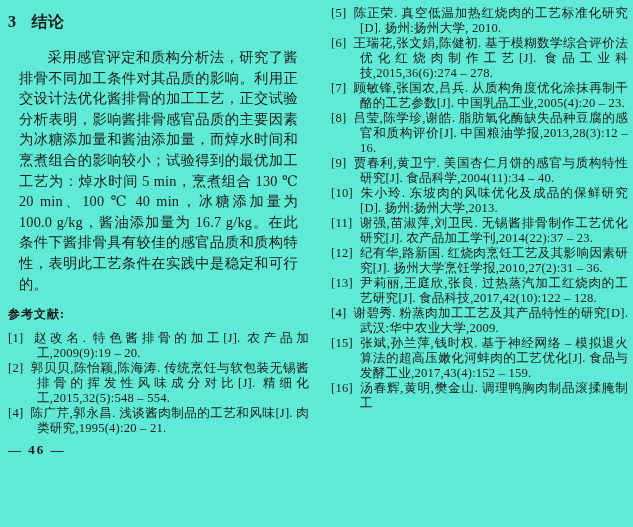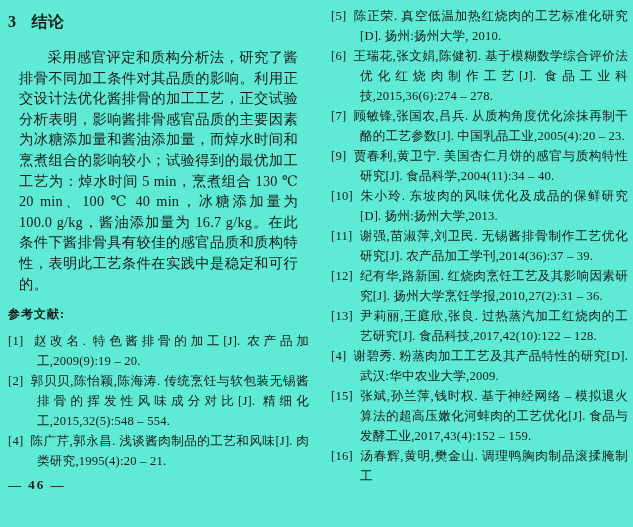--- a/index.html
+++ b/index.html
@@ -50,21 +50,21 @@
     letter-spacing: 0.2px;
   }
   .refs-heading {
     margin: 12px 0 8px 0;
     font-size: 12px;
     font-weight: bold;
     letter-spacing: 1px;
   }
   .ref {
     font-size: 12.6px;
-    line-height: 20px;
+    line-height: 15px;
     text-align: justify;
     padding-left: 29px;
     text-indent: -29px;
     letter-spacing: 0.2px;
   }
   .ref .ref-label {
     margin-right: 7px;
   }
   .page-footer {
     margin-top: 6px;
@@ -107,27 +107,30 @@
     <div class="ref">
       <span class="ref-label">[5]</span><span>陈正荣. 真空低温加热红烧肉的工艺标准化研究[D]. 扬州:扬州大学, 2010.</span>
     </div>
     <div class="ref">
       <span class="ref-label">[6]</span><span>王瑞花,张文娟,陈健初. 基于模糊数学综合评价法优化红烧肉制作工艺[J]. 食品工业科技,2015,36(6):274 – 278.</span>
     </div>
     <div class="ref">
       <span class="ref-label">[7]</span><span>顾敏锋,张国农,吕兵. 从质构角度优化涂抹再制干酪的工艺参数[J]. 中国乳品工业,2005(4):20 – 23.</span>
     </div>
     <div class="ref">
+      <span class="ref-label">[8]</span><span>吕莹,陈学珍,谢皓. 脂肪氧化酶缺失品种豆腐的感官和质构评价[J]. 中国粮油学报,2013,28(3):12 – 16.</span>
+    </div>
+    <div class="ref">
       <span class="ref-label">[9]</span><span>贾春利,黄卫宁. 美国杏仁月饼的感官与质构特性研究[J]. 食品科学,2004(11):34 – 40.</span>
     </div>
     <div class="ref">
       <span class="ref-label">[10]</span><span>朱小玲. 东坡肉的风味优化及成品的保鲜研究[D]. 扬州:扬州大学,2013.</span>
     </div>
     <div class="ref">
-      <span class="ref-label">[11]</span><span>谢强,苗淑萍,刘卫民. 无锡酱排骨制作工艺优化研究[J]. 农产品加工学刊,2014(36):37 – 39.</span>
+      <span class="ref-label">[11]</span><span>谢强,苗淑萍,刘卫民. 无锡酱排骨制作工艺优化研究[J]. 农产品加工学刊,2014(22):37 – 23.</span>
     </div>
     <div class="ref">
       <span class="ref-label">[12]</span><span>纪有华,路新国. 红烧肉烹饪工艺及其影响因素研究[J]. 扬州大学烹饪学报,2010,27(2):31 – 36.</span>
     </div>
     <div class="ref">
       <span class="ref-label">[13]</span><span>尹莉丽,王庭欣,张良. 过热蒸汽加工红烧肉的工艺研究[J]. 食品科技,2017,42(10):122 – 128.</span>
     </div>
     <div class="ref">
       <span class="ref-label">[4]</span><span>谢碧秀. 粉蒸肉加工工艺及其产品特性的研究[D]. 武汉:华中农业大学,2009.</span>
     </div>

